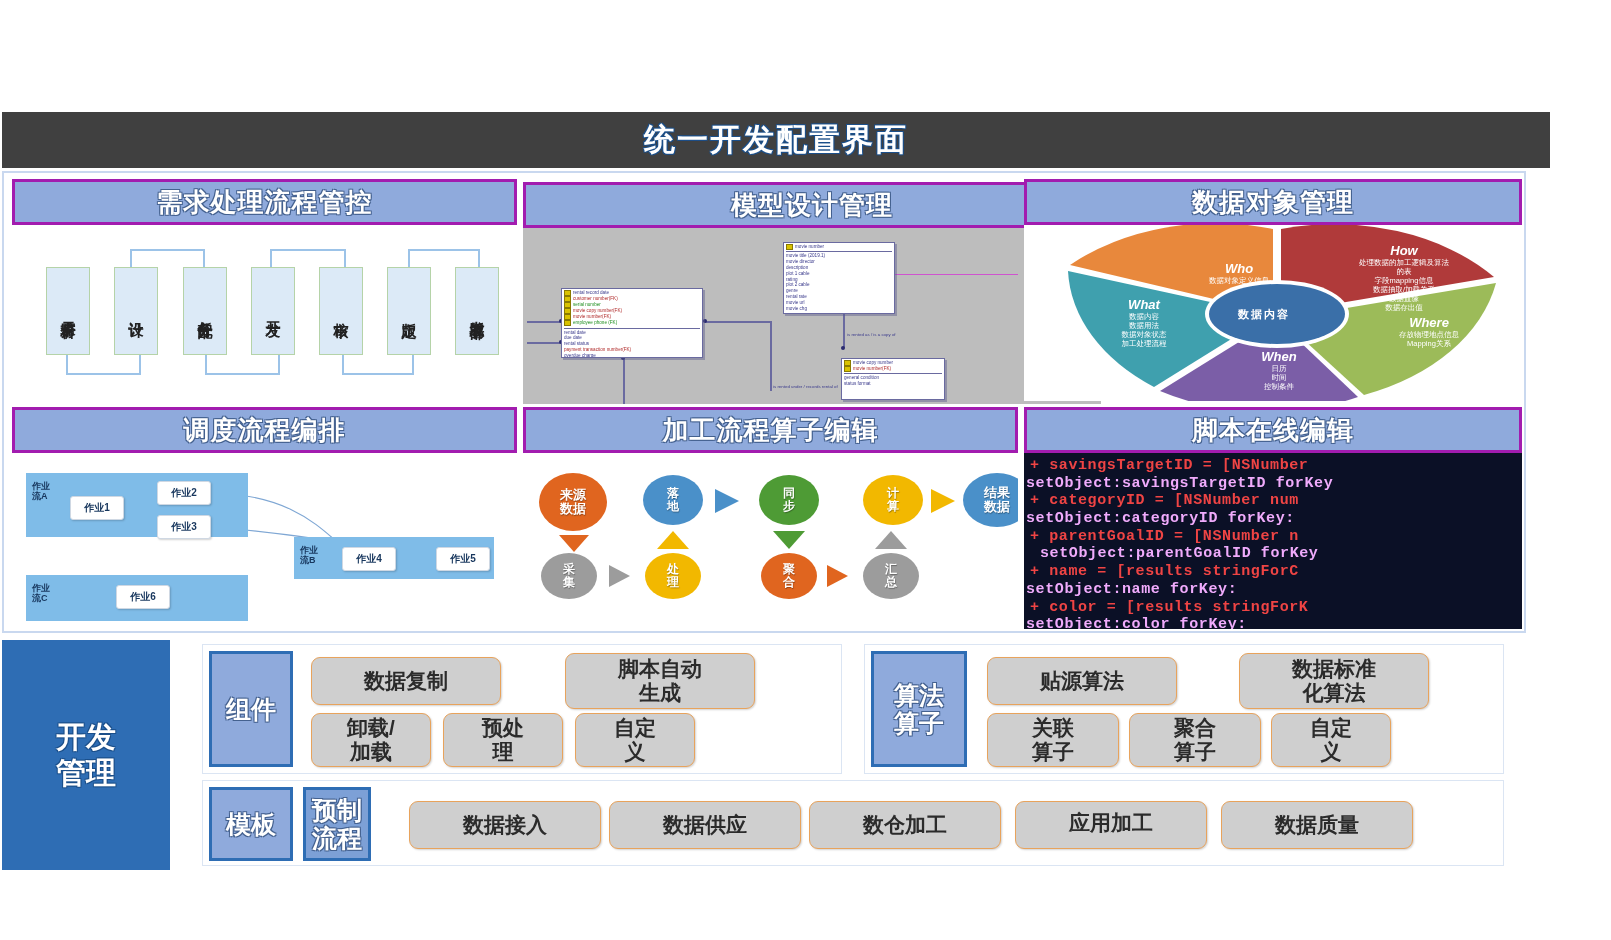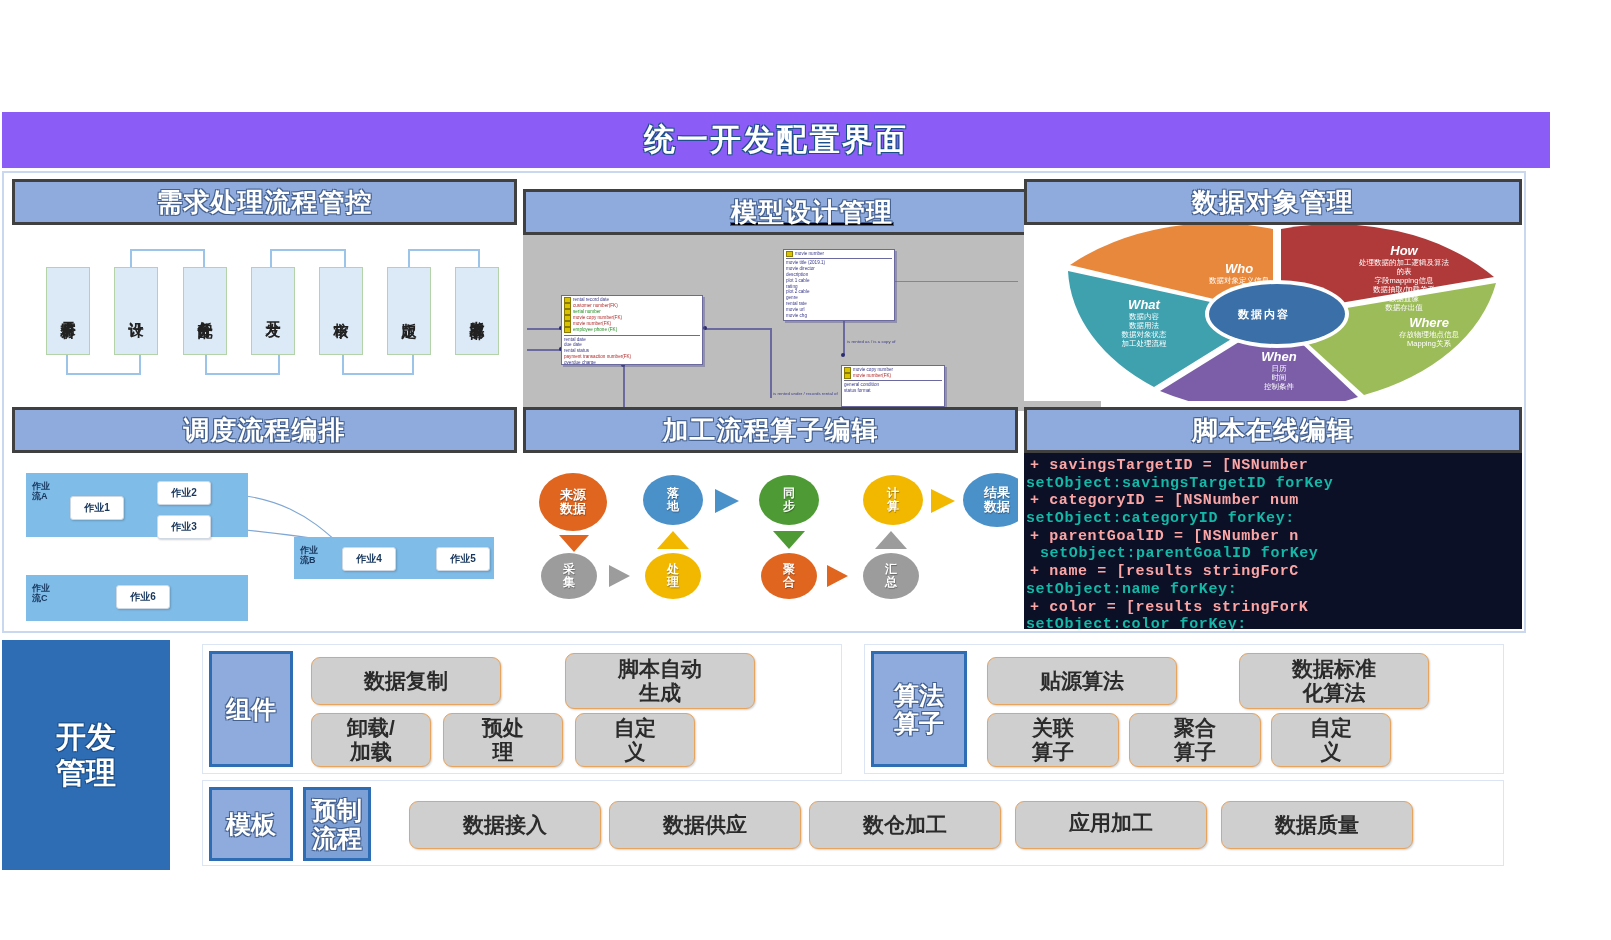--- a/index.html
+++ b/index.html
@@ -5,32 +5,32 @@
   html,body{margin:0;padding:0;background:#ffffff;}
   body{width:1611px;height:940px;overflow:hidden;
        font-family:"Liberation Sans","DejaVu Sans",sans-serif;}
 
   .stage{position:relative;width:1611px;height:940px;}
 
   
   .app-frame{position:absolute;left:2px;top:112px;width:1548px;height:728px;}
 
   .title-bar{position:absolute;left:0;top:0;width:1548px;height:56px;
-             background:#8b5cf6;display:flex;align-items:center;justify-content:center;}
+             background:#404040;display:flex;align-items:center;justify-content:center;}
   .title-bar .t{color:#ffffff;font-size:31px;font-weight:bold;letter-spacing:2px;
              text-shadow:1px 1px 0 #1b4f8a,-1px -1px 0 #1b4f8a,1px -1px 0 #1b4f8a,-1px 1px 0 #1b4f8a;}
 
   .upper{position:absolute;left:0;top:59px;width:1524px;height:462px;
          background:#ffffff;border:2px solid #c9d8ef;box-sizing:border-box;padding:4px;}
 
   .grid{position:relative;width:100%;height:100%;}
 
   
   .panel{position:absolute;box-sizing:border-box;}
-  .panel-head{height:46px;background:#8FAADC;border:3px solid #404040;
+  .panel-head{height:46px;background:#8FAADC;border:3px solid #a21caf;
               box-sizing:border-box;display:flex;align-items:center;justify-content:center;}
   .panel-head .h{color:#ffffff;font-size:26px;font-weight:bold;letter-spacing:1px;
               text-shadow:1px 1px 0 #44618f,-1px -1px 0 #44618f,1px -1px 0 #44618f,-1px 1px 0 #44618f;}
   .panel-body{position:relative;overflow:hidden;background:#ffffff;}
 
   
   .flowbox{position:absolute;background:#DCEAF7;border:1.5px solid #b5d3a8;
            box-sizing:border-box;display:flex;align-items:center;justify-content:center;}
   .flowbox span{writing-mode:vertical-rl;text-orientation:upright;font-size:15px;
            font-weight:bold;color:#222;letter-spacing:1px;line-height:1.05;}
@@ -72,21 +72,21 @@
       align-items:center;justify-content:center;color:#fff;font-weight:bold;
       font-size:13px;line-height:1.08;text-align:center;
       text-shadow:.5px .5px 1px rgba(0,0,0,.35);}
   .tri{position:absolute;width:0;height:0;}
 
   
   .code{position:absolute;inset:0;background:#0b1026;overflow:hidden;
         font-family:"Liberation Mono","DejaVu Sans Mono",monospace;}
   .code .row{white-space:nowrap;font-size:15px;font-weight:bold;line-height:1.18;
         letter-spacing:.6px;}
-  .c-w{color:#fca5a5;} .c-c{color:#14b8a6;}
+  .c-w{color:#ef4444;} .c-c{color:#f0abfc;}
 
   
   .lower{position:absolute;left:0;top:528px;width:1548px;height:234px;}
   .dev-side{position:absolute;left:0;top:0;width:168px;height:230px;background:#2E6DB4;
         display:flex;align-items:center;justify-content:center;}
   .dev-side .dt{color:#ffffff;font-size:30px;font-weight:bold;text-align:center;line-height:1.2;
         text-shadow:1px 1px 0 #1b4f8a,-1px -1px 0 #1b4f8a,1px -1px 0 #1b4f8a,-1px 1px 0 #1b4f8a;}
   .dev-main{position:absolute;left:172px;top:0;width:1352px;height:230px;background:#ffffff;}
 
   .rowbox{position:absolute;box-sizing:border-box;border:1px solid #dbe5f3;background:#fff;}
@@ -156,21 +156,21 @@
               </div>
             <div class="flowbox" style="left:375px;top:42px;width:44px;height:88px;">
                 <span>定版</span>
               </div>
             <div class="flowbox" style="left:443px;top:42px;width:44px;height:88px;">
                 <span>发版部署</span>
               </div>
           </div>
         </div>
 
-        <div class="panel" style="left:515px;top:12px;width:578px;height:222px;text-decoration:underline;">
+        <div class="panel" style="left:515px;top:5px;width:578px;height:222px;">
           <div class="panel-head">
             <div class="h">模型设计管理</div>
           </div>
           <div class="panel-body" style="height:176px;">
             <div class="er-canvas">
 
               <div class="relmag" style="left:318px;top:46px;width:177px;height:1px;"></div>
               <div class="rel" style="left:4px;top:93px;width:34px;height:1.5px;"></div>
               <div class="rel" style="left:4px;top:114px;width:34px;height:1.5px;"></div>
               <div class="rel" style="left:182px;top:93px;width:66px;height:1.5px;"></div>

